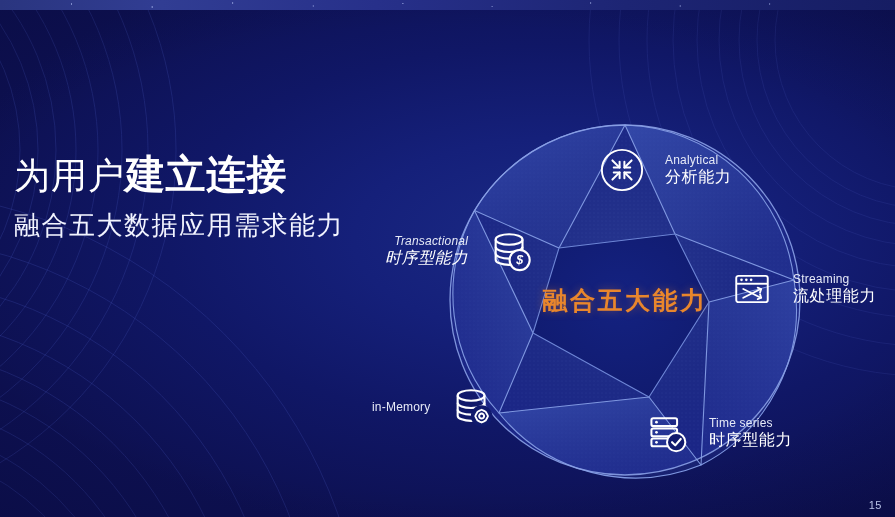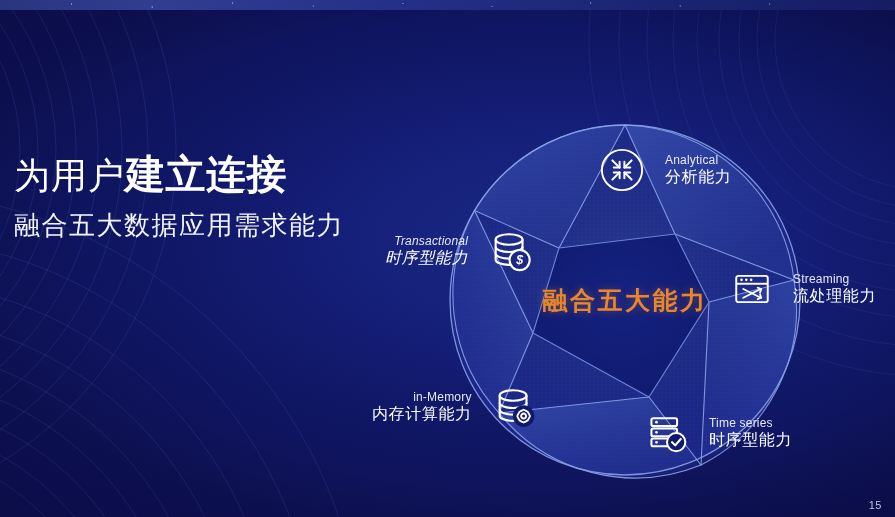--- a/index.html
+++ b/index.html
@@ -314,21 +314,20 @@
     </svg>
     <div class="node-text right">
       <div class="node-en">Time series</div>
       <div class="node-cn">时序型能力</div>
     </div>
   </div>
 
   <div class="node node-inmemory">
     <div class="node-text left">
       <div class="node-en">in-Memory</div>
-      <div class="node-cn">内存计算能力</div>
     </div>
     <svg class="node-icon" width="46" height="46" viewBox="0 0 48 48">
       <g fill="none" stroke="#ffffff" stroke-width="2.2">
         <ellipse cx="22" cy="12" rx="14" ry="5.5"></ellipse>
         <path d="M8 12 L8 33 A14 5.5 0 0 0 36 33 L36 12"></path>
         <path d="M8 19.5 A14 5.5 0 0 0 36 19.5"></path>
         <path d="M8 26.5 A14 5.5 0 0 0 36 26.5"></path>
       </g>
       <circle cx="33" cy="33.5" r="10.5" fill="#101a6d" stroke="#101a6d" stroke-width="1.5"></circle>
       <g transform="translate(33,33.5)" fill="none" stroke="#ffffff" stroke-width="2.1" stroke-linejoin="round">

